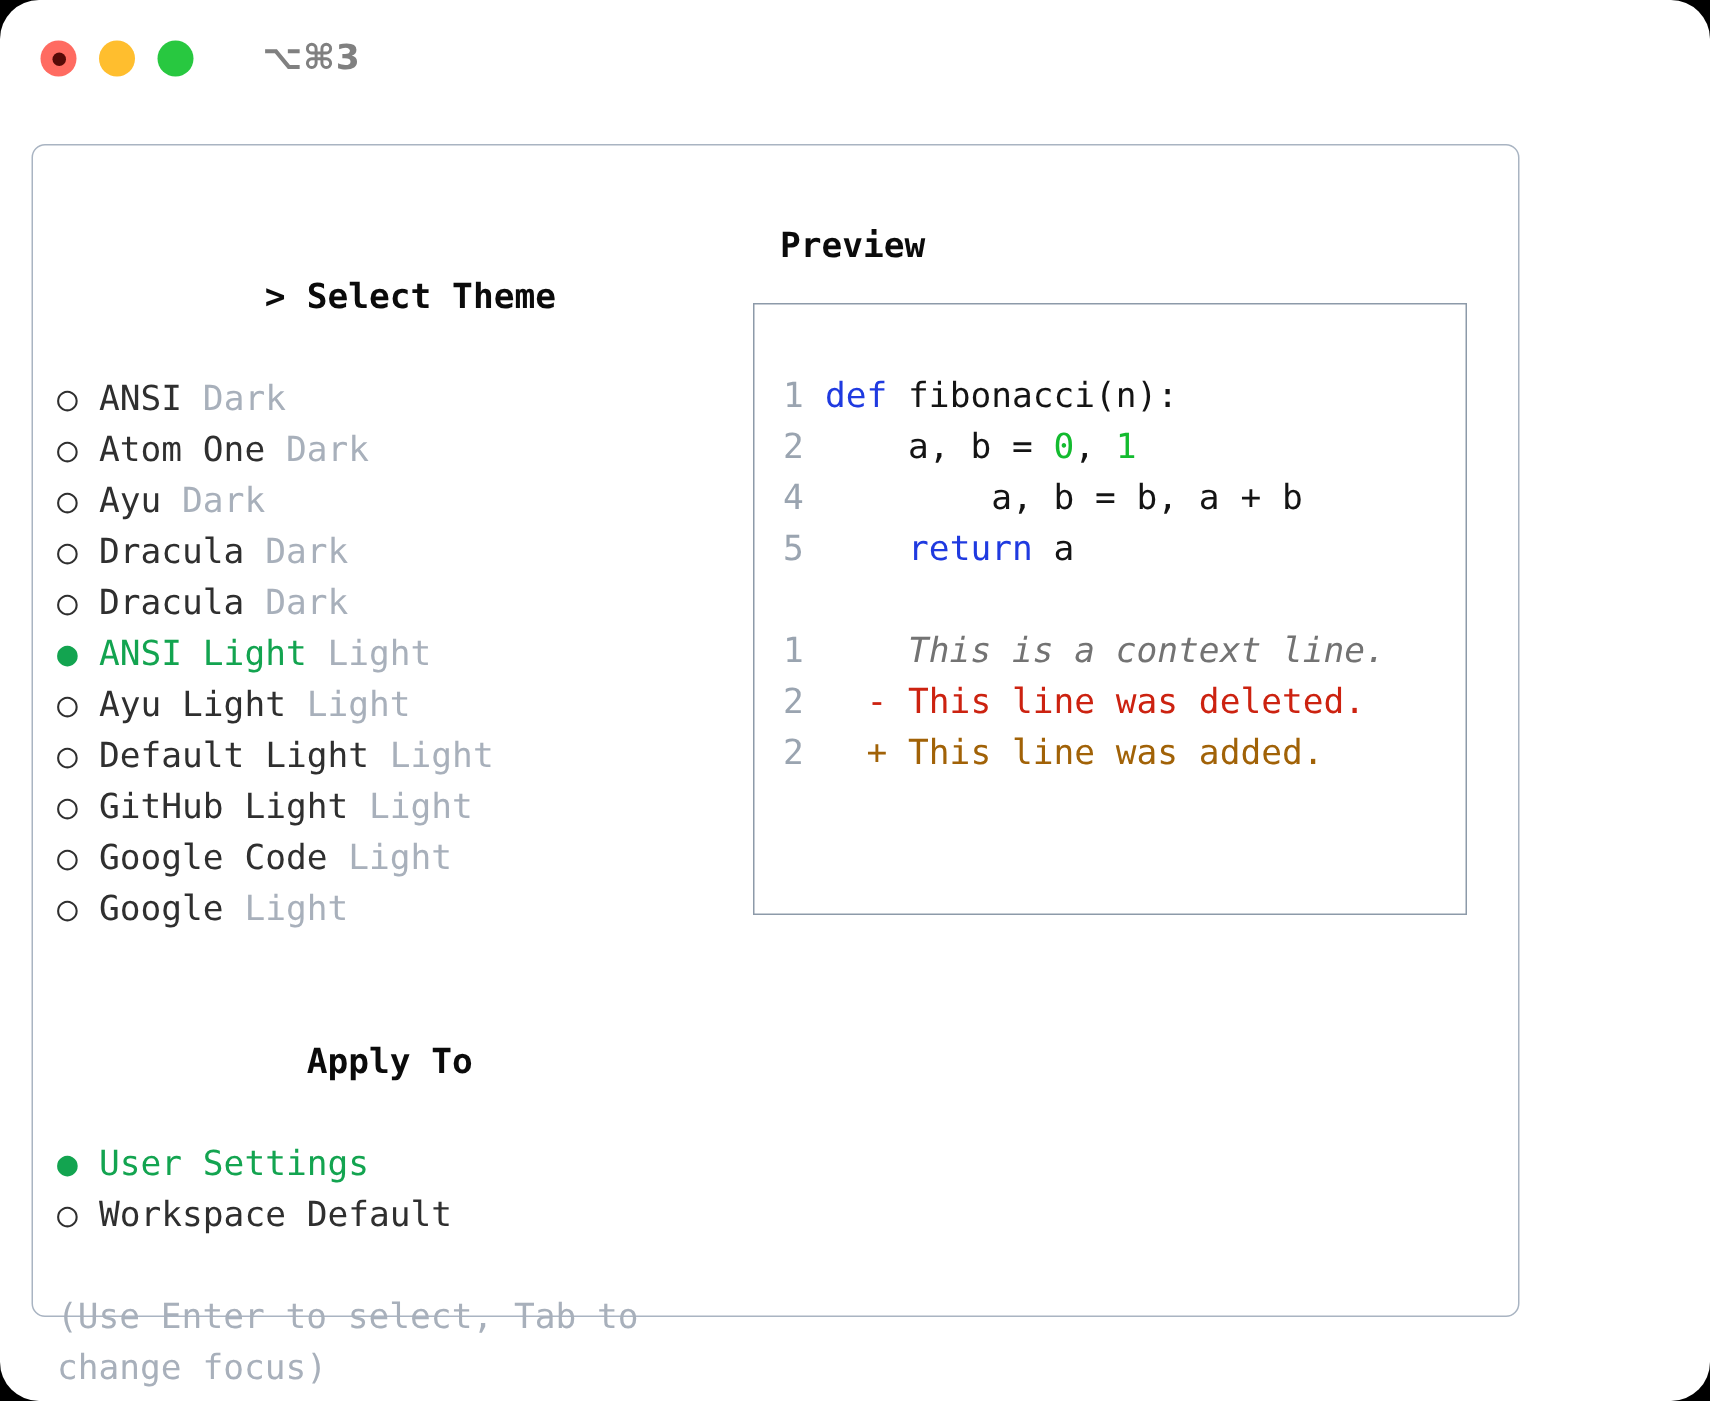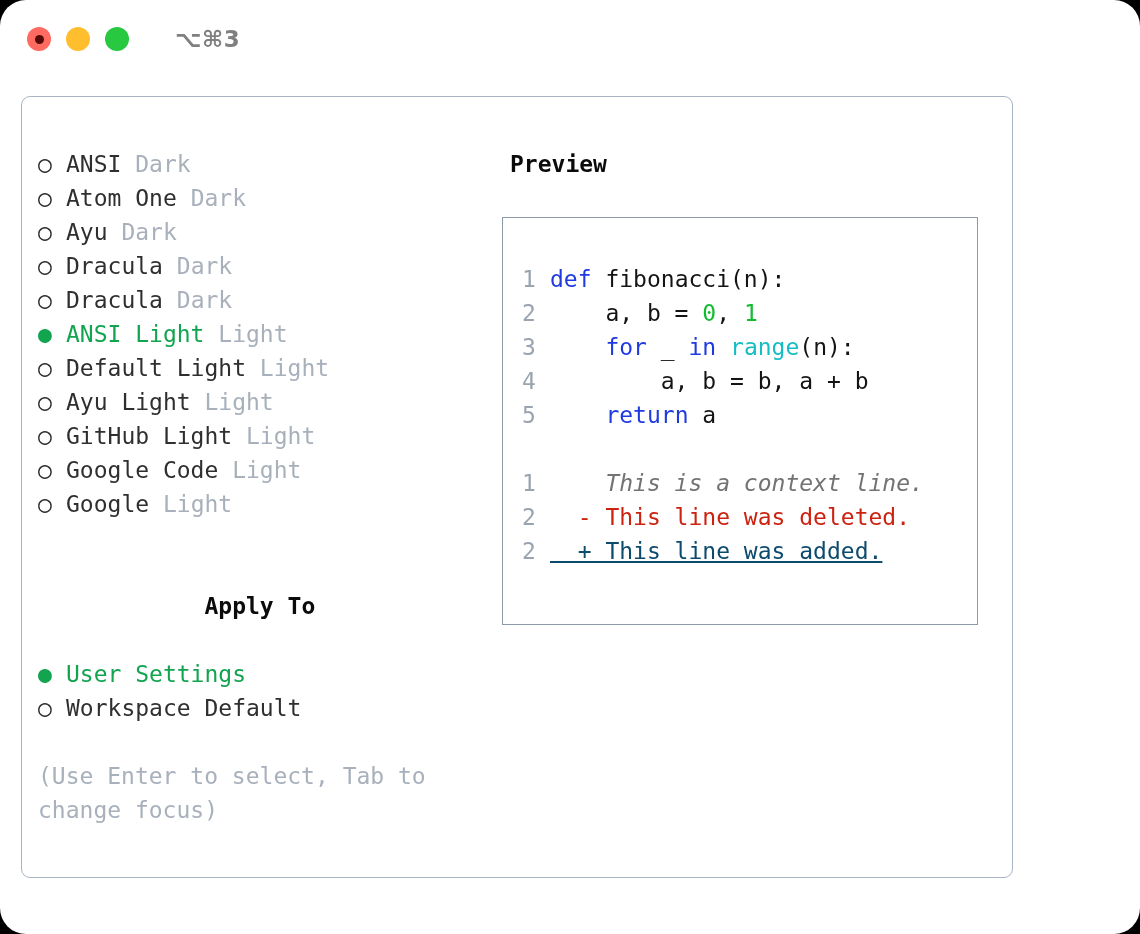--- a/index.html
+++ b/index.html
@@ -142,24 +142,24 @@
   .right-col {
     flex: 1;
     padding: 50px 0 0 2px;
     box-sizing: border-box;
   }
   .preview-head {
     font-size: 23px;
     font-weight: bold;
     color: #0b0b0b;
     line-height: 34px;
-    margin-left: 8px;
+    margin-left: 18px;
   }
   .preview-box {
-    margin-top: 36px;
+    margin-top: 21px;
     width: 476px;
     height: 408px;
     border: 1.8px solid #8d9aa9;
     box-sizing: border-box;
     padding: 44px 0 0 19px;
     background: #ffffff;
   }
 
   .code-line {
     font-size: 23px;
@@ -175,51 +175,54 @@
   .tok-kw   { color: #1f3ae0; }
   .tok-fn   { color: #14bcc4; }
   .tok-num  { color: #13bb2f; }
   .tok-plain{ color: #141414; }
   .blank-line { height: 34px; }
 
   .diff-line { font-size: 23px; line-height: 34px; white-space: pre; }
   .diff-line .ln { color: #9aa4b0; display: inline-block; width: 28px; }
   .diff-ctx  .diff-text { color: #737373; font-style: italic; }
   .diff-del  .diff-text { color: #cc2210; }
-  .diff-add  .diff-text { color: #0c4a6e; text-decoration: underline; }
+  .diff-add  .diff-text { color: #a16207; }
 </style>
 </head>
 <body>
 
 <div class="window">
 
   <div class="titlebar">
     <div class="lights">
       <span class="light red"></span>
       <span class="light yellow"></span>
       <span class="light green"></span>
     </div>
     <div class="shortcut">⌥⌘3</div>
   </div>
 
   <div class="panel">
     <div class="panel-inner">
 
       <div class="left-col">
 
+        <div class="section-head">
+          <span class="marker">&gt;</span><span>Select Theme</span>
+        </div>
 
         <div id="theme-list">
             <div class="opt-row"><span class="bullet">○</span><span class="opt-label">ANSI</span><span class="opt-variant"> Dark</span></div>
             <div class="opt-row"><span class="bullet">○</span><span class="opt-label">Atom One</span><span class="opt-variant"> Dark</span></div>
             <div class="opt-row"><span class="bullet">○</span><span class="opt-label">Ayu</span><span class="opt-variant"> Dark</span></div>
             <div class="opt-row"><span class="bullet">○</span><span class="opt-label">Dracula</span><span class="opt-variant"> Dark</span></div>
             <div class="opt-row"><span class="bullet">○</span><span class="opt-label">Dracula</span><span class="opt-variant"> Dark</span></div>
             <div class="opt-row selected"><span class="bullet">●</span><span class="opt-label">ANSI Light</span><span class="opt-variant"> Light</span></div>
+            <div class="opt-row"><span class="bullet">○</span><span class="opt-label">Ayu Light</span><span class="opt-variant"> Light</span></div>
             <div class="opt-row"><span class="bullet">○</span><span class="opt-label">Default Light</span><span class="opt-variant"> Light</span></div>
-            <div class="opt-row"><span class="bullet">○</span><span class="opt-label">Ayu Light</span><span class="opt-variant"> Light</span></div>
             <div class="opt-row"><span class="bullet">○</span><span class="opt-label">GitHub Light</span><span class="opt-variant"> Light</span></div>
             <div class="opt-row"><span class="bullet">○</span><span class="opt-label">Google Code</span><span class="opt-variant"> Light</span></div>
             <div class="opt-row"><span class="bullet">○</span><span class="opt-label">Google</span><span class="opt-variant"> Light</span></div>
           </div>
 
         <div class="spacer-lg"></div>
 
         <div class="section-head">
           <span class="marker"> </span><span>Apply To</span>
         </div>
@@ -234,21 +237,20 @@
         <div class="hint">(Use Enter to select, Tab to change focus)</div>
       </div>
 
       <div class="right-col">
         <div class="preview-head">Preview</div>
 
         <div class="preview-box">
           <div id="code-block">
               <div class="code-line"><span class="ln">1</span><span class="tok-kw">def</span><span class="tok-plain"> fibonacci(n):</span></div>
               <div class="code-line"><span class="ln">2</span><span class="tok-plain">    a, b = </span><span class="tok-num">0</span><span class="tok-plain">, </span><span class="tok-num">1</span></div>
-              <div class="code-line"><span class="ln">3</span><span class="tok-plain">    </span><span class="tok-kw">for</span><span class="tok-plain"> _ </span><span class="tok-kw">in</span><span class="tok-plain"> </span><span class="tok-fn">range</span><span class="tok-plain">(n):</span></div>
               <div class="code-line"><span class="ln">4</span><span class="tok-plain">        a, b = b, a + b</span></div>
               <div class="code-line"><span class="ln">5</span><span class="tok-plain">    </span><span class="tok-kw">return</span><span class="tok-plain"> a</span></div>
             </div>
           <div class="blank-line"></div>
           <div id="diff-block">
               <div class="diff-line diff-ctx"><span class="ln">1</span><span class="diff-text">    This is a context line.</span></div>
               <div class="diff-line diff-del"><span class="ln">2</span><span class="diff-text">  - This line was deleted.</span></div>
               <div class="diff-line diff-add"><span class="ln">2</span><span class="diff-text">  + This line was added.</span></div>
             </div>
         </div>

